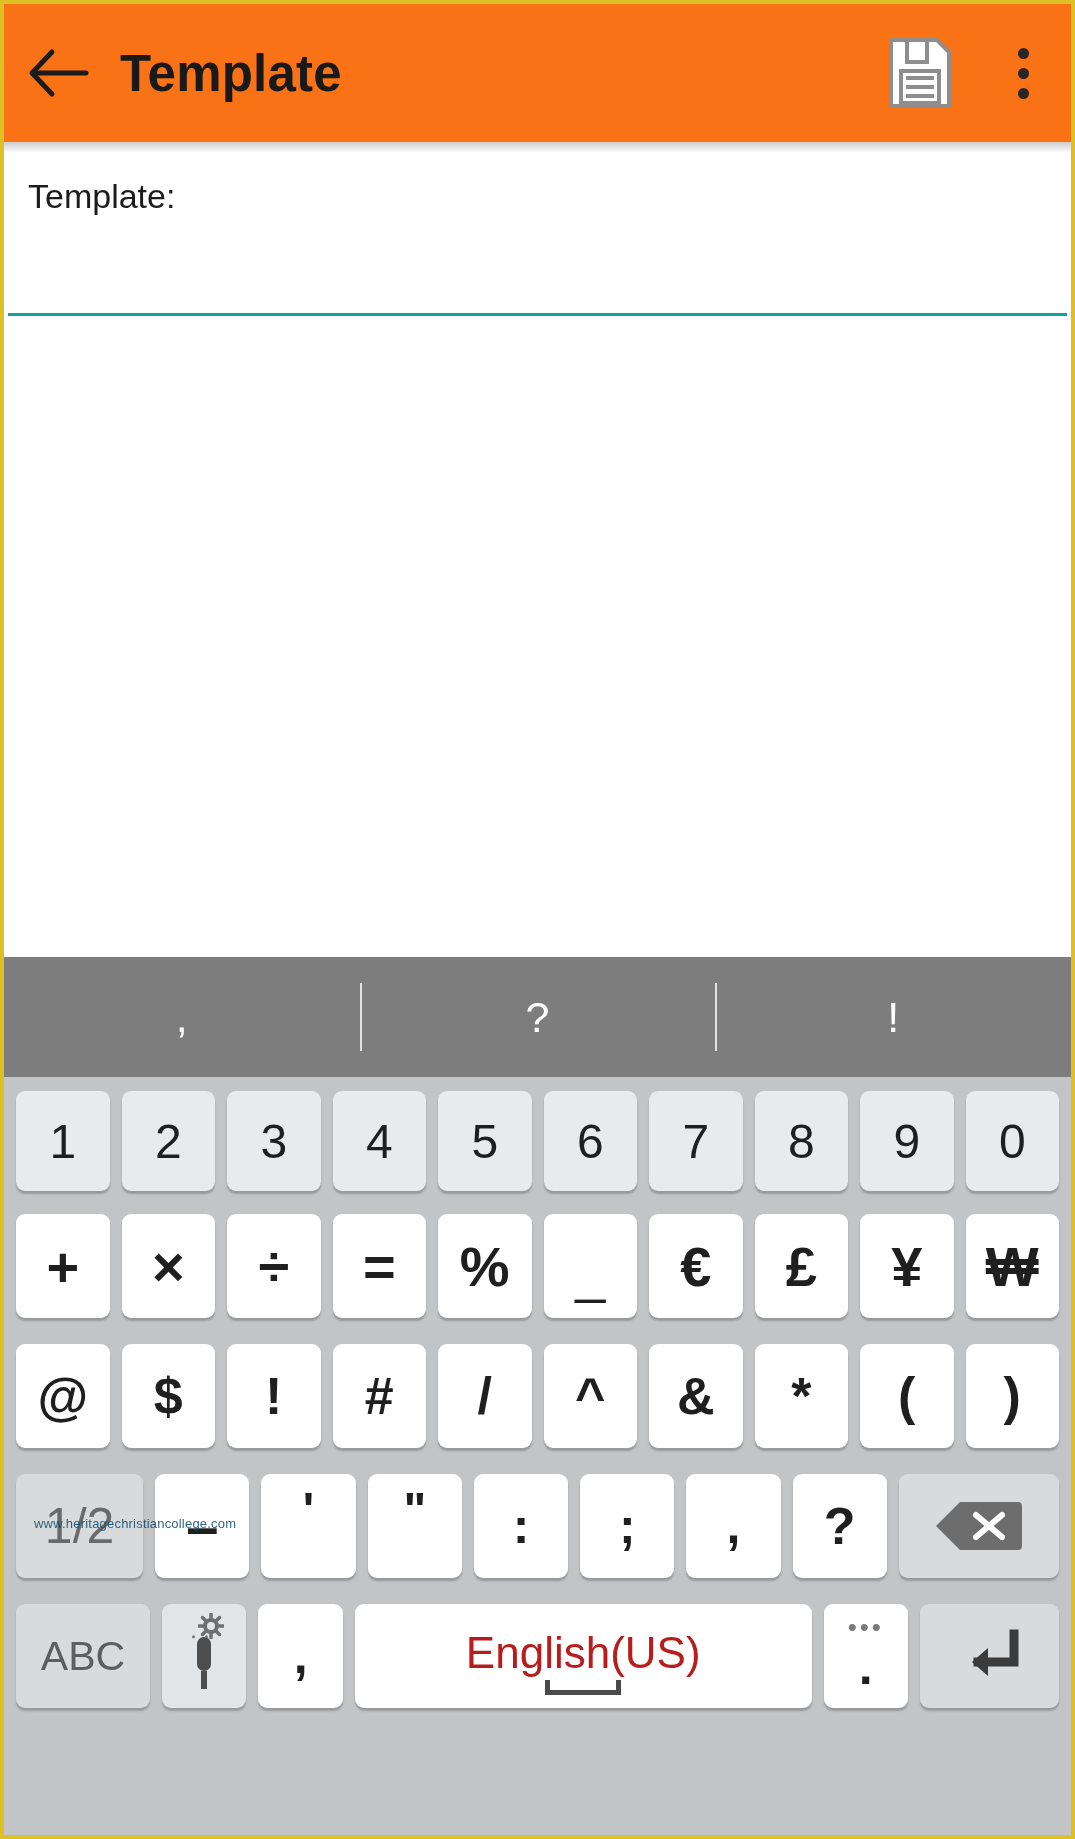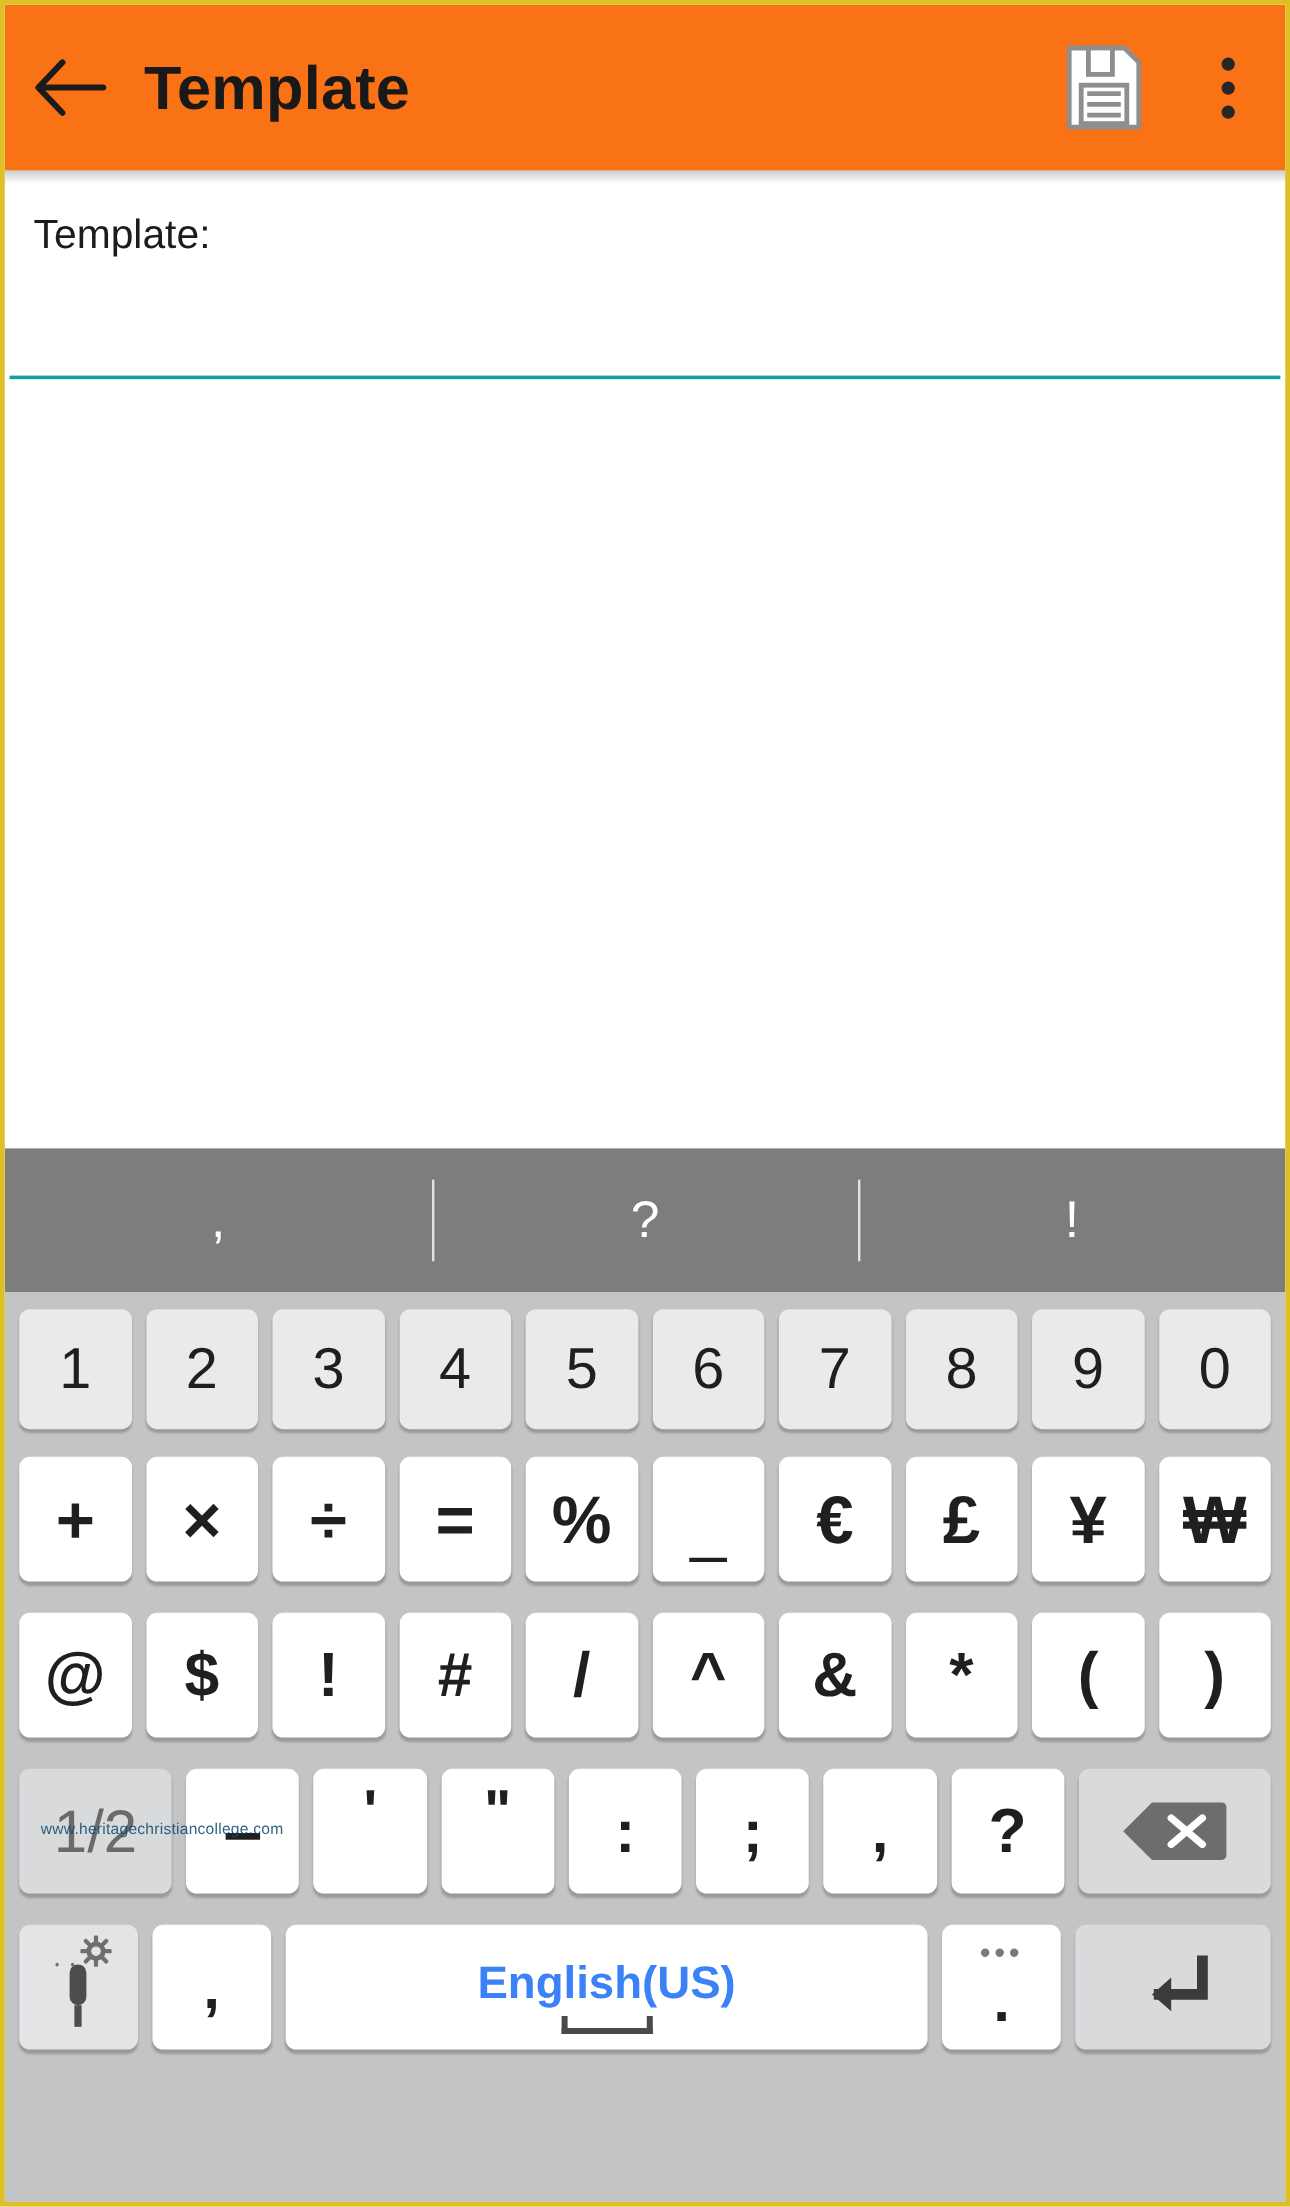--- a/index.html
+++ b/index.html
@@ -134,21 +134,21 @@
   .key.quote { font-size: 48px; align-items: flex-start; padding-top: 8px; font-weight: bold;}
   .key.colon { font-size: 50px; font-weight: bold; }
   .key.half { font-size: 50px; color: #6a6a6a; flex: 1.35; text-align: center; }
   .key.backspace { flex: 1.7; background: #d9dadc; }
   .key.abc { flex: 1.35; background: #d9dadc; font-size: 41px; color: #5e5e5e; }
   .key.mic { flex: 0.85; background: #e3e4e6; }
   .key.comma-b { flex: 0.85; font-size: 50px; font-weight: bold; }
   .key.space { flex: 4.6; }
   .key.period-b { flex: 0.85; }
   .key.enter { flex: 1.4; background: #d9dadc; }
-  .space-label { font-size: 38px; color: #3b82f6; margin-bottom: 6px; font-weight: bold; }
+  .space-label { font-size: 44px; color: #b91c1c; margin-bottom: 6px; }
   .space-icon {
     position: absolute; bottom: 13px; left: 50%; transform: translateX(-50%);
     width: 76px; height: 15px;
     border-left: 5px solid #4a4a4a;
     border-right: 5px solid #4a4a4a;
     border-bottom: 5px solid #4a4a4a;
   }
   .mic-dots {
     position: absolute; top: 10px; left: 26px;
     font-size: 22px; color: #6f6f6f; letter-spacing: 2px;
@@ -267,20 +267,21 @@
       <div class="key backspace">
         <svg width="90" height="56" viewBox="0 0 90 56">
           <path d="M26 4 H84 a4 4 0 0 1 4 4 V48 a4 4 0 0 1 -4 4 H26 L2 28 Z" fill="#6d6d6d"></path>
           <line x1="42" y1="17" x2="68" y2="39" stroke="#ffffff" stroke-width="6" stroke-linecap="round"></line>
           <line x1="68" y1="17" x2="42" y2="39" stroke="#ffffff" stroke-width="6" stroke-linecap="round"></line>
         </svg>
       </div>
     </div>
 
     <div class="krow">
+      <div class="key abc">ABC</div>
       <div class="key mic">
         <span class="mic-dots">․․</span>
         <svg class="gear" viewBox="0 0 26 26">
           <circle cx="13" cy="13" r="6" fill="none" stroke="#6f6f6f" stroke-width="4"></circle>
           <g stroke="#6f6f6f" stroke-width="3.5" stroke-linecap="round">
             <line x1="13" y1="1" x2="13" y2="5"></line>
             <line x1="13" y1="21" x2="13" y2="25"></line>
             <line x1="1" y1="13" x2="5" y2="13"></line>
             <line x1="21" y1="13" x2="25" y2="13"></line>
             <line x1="4.5" y1="4.5" x2="7.3" y2="7.3"></line>

